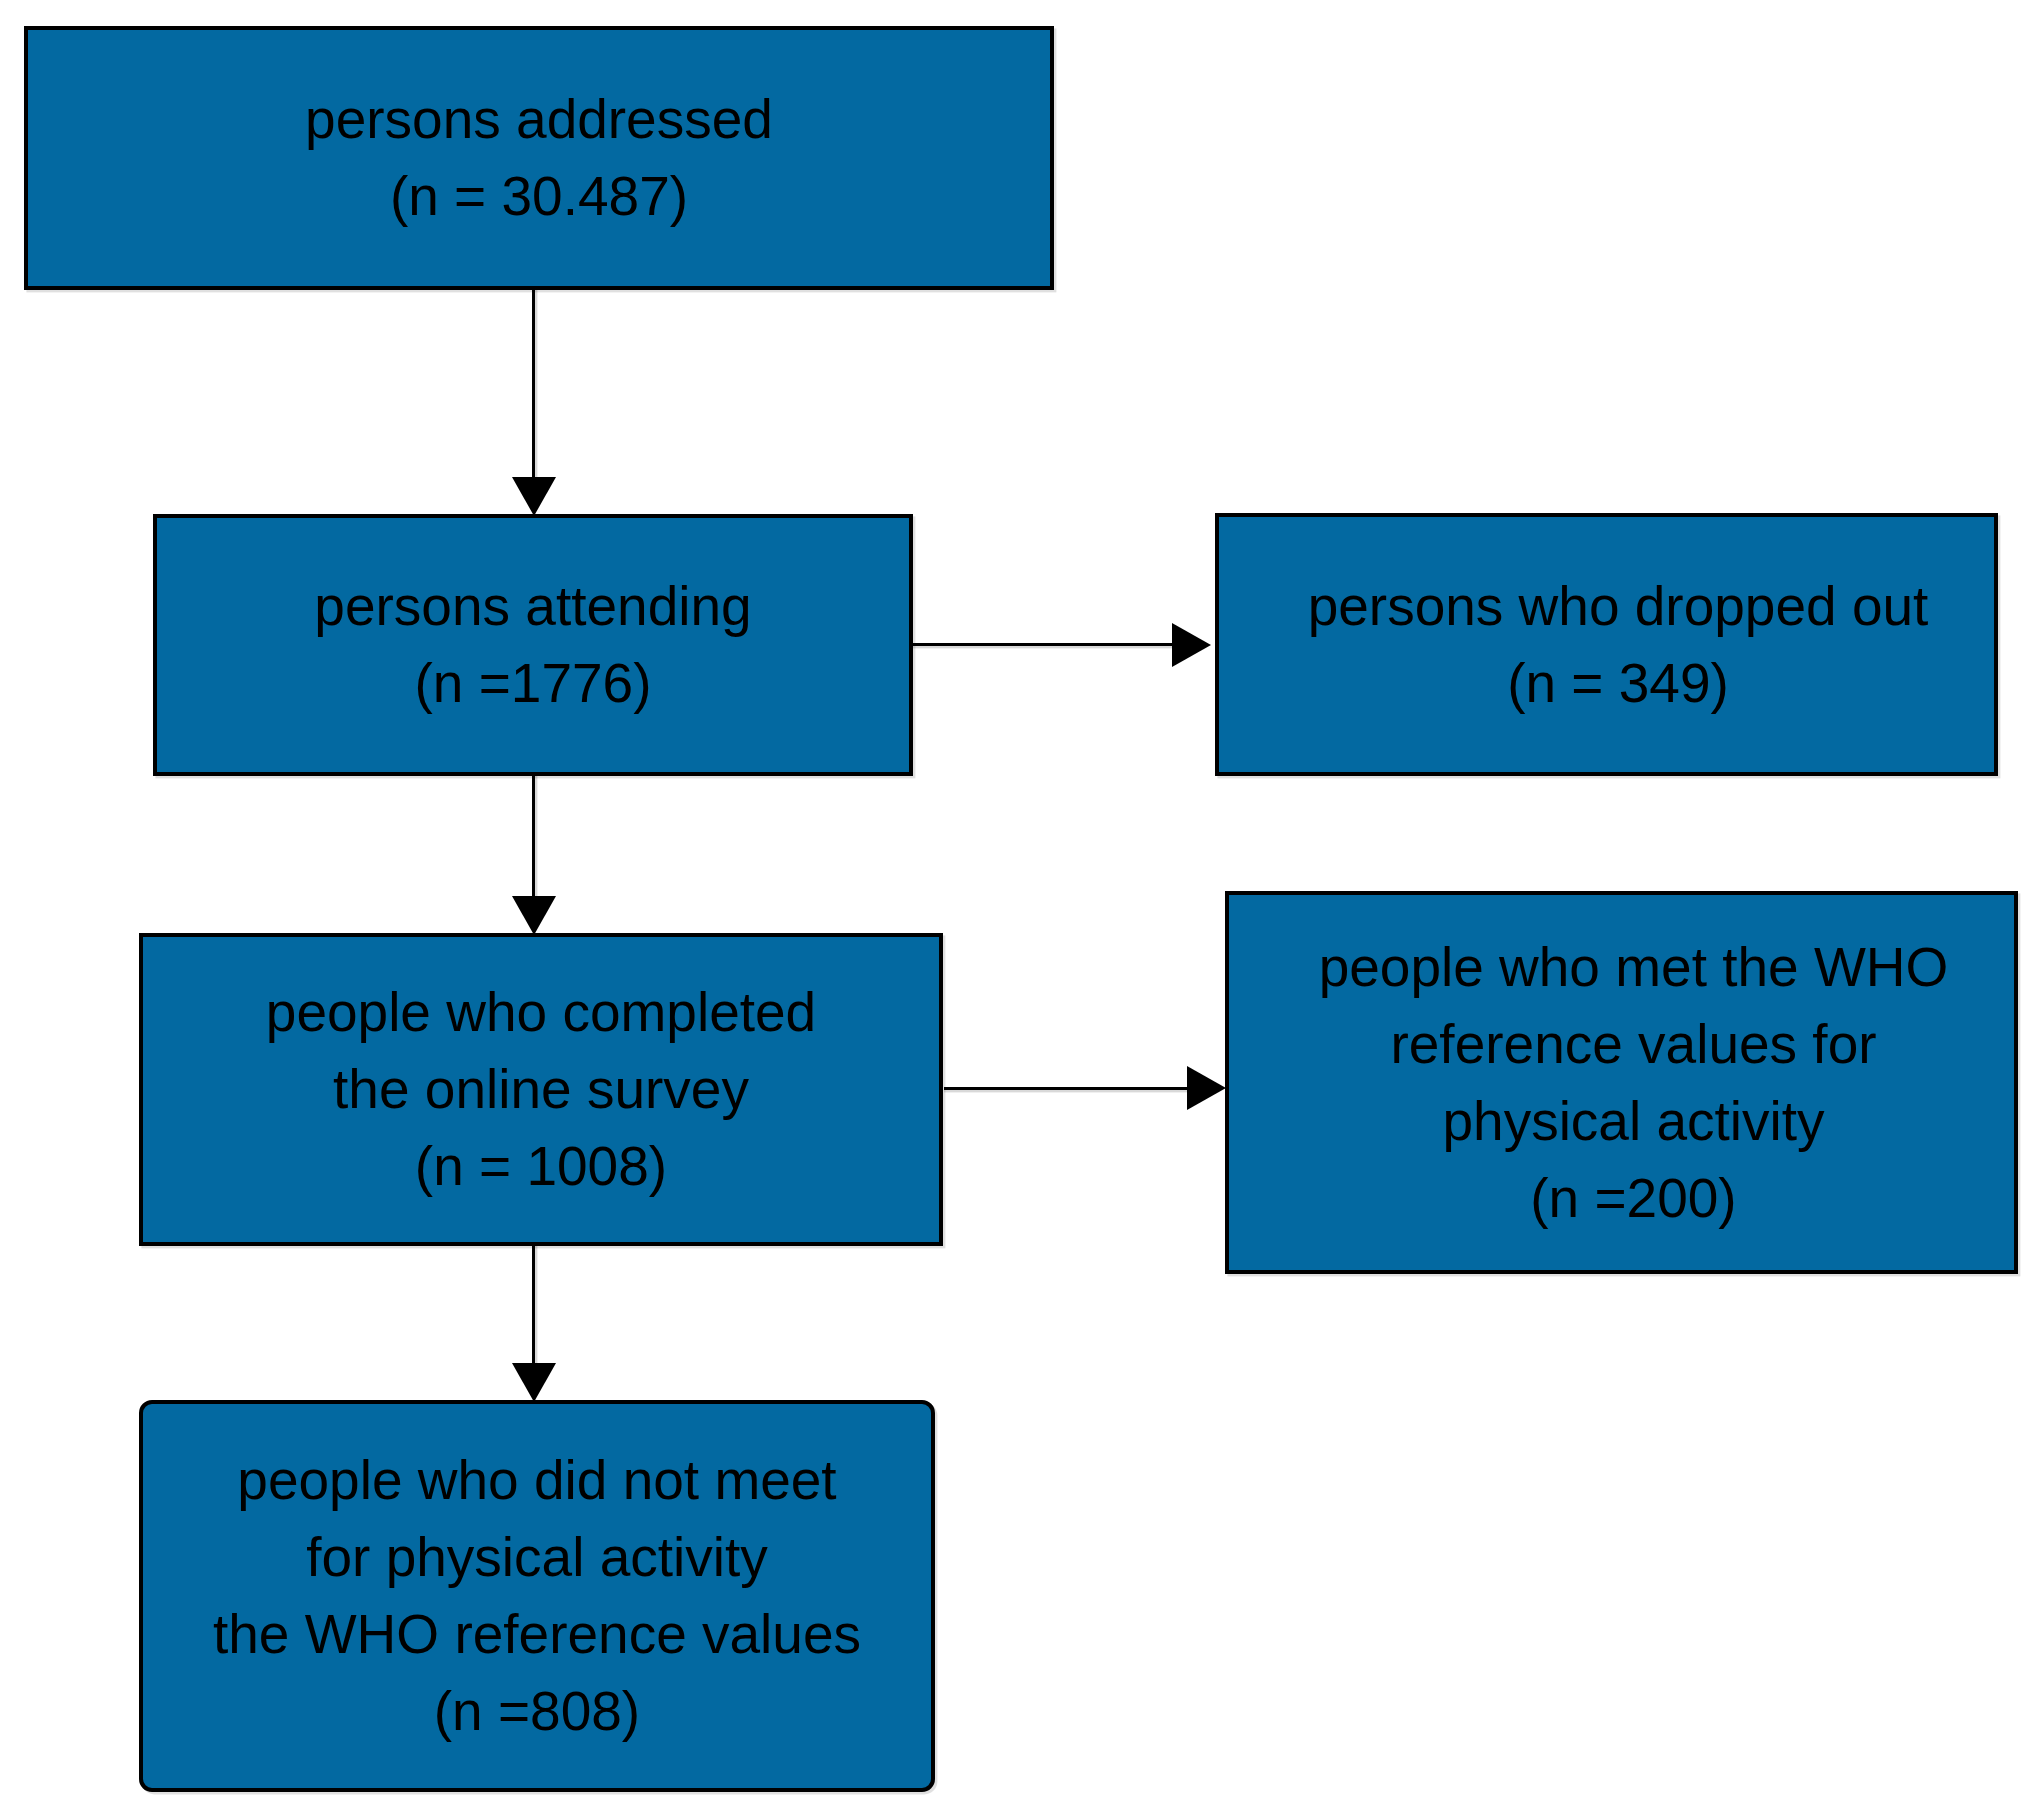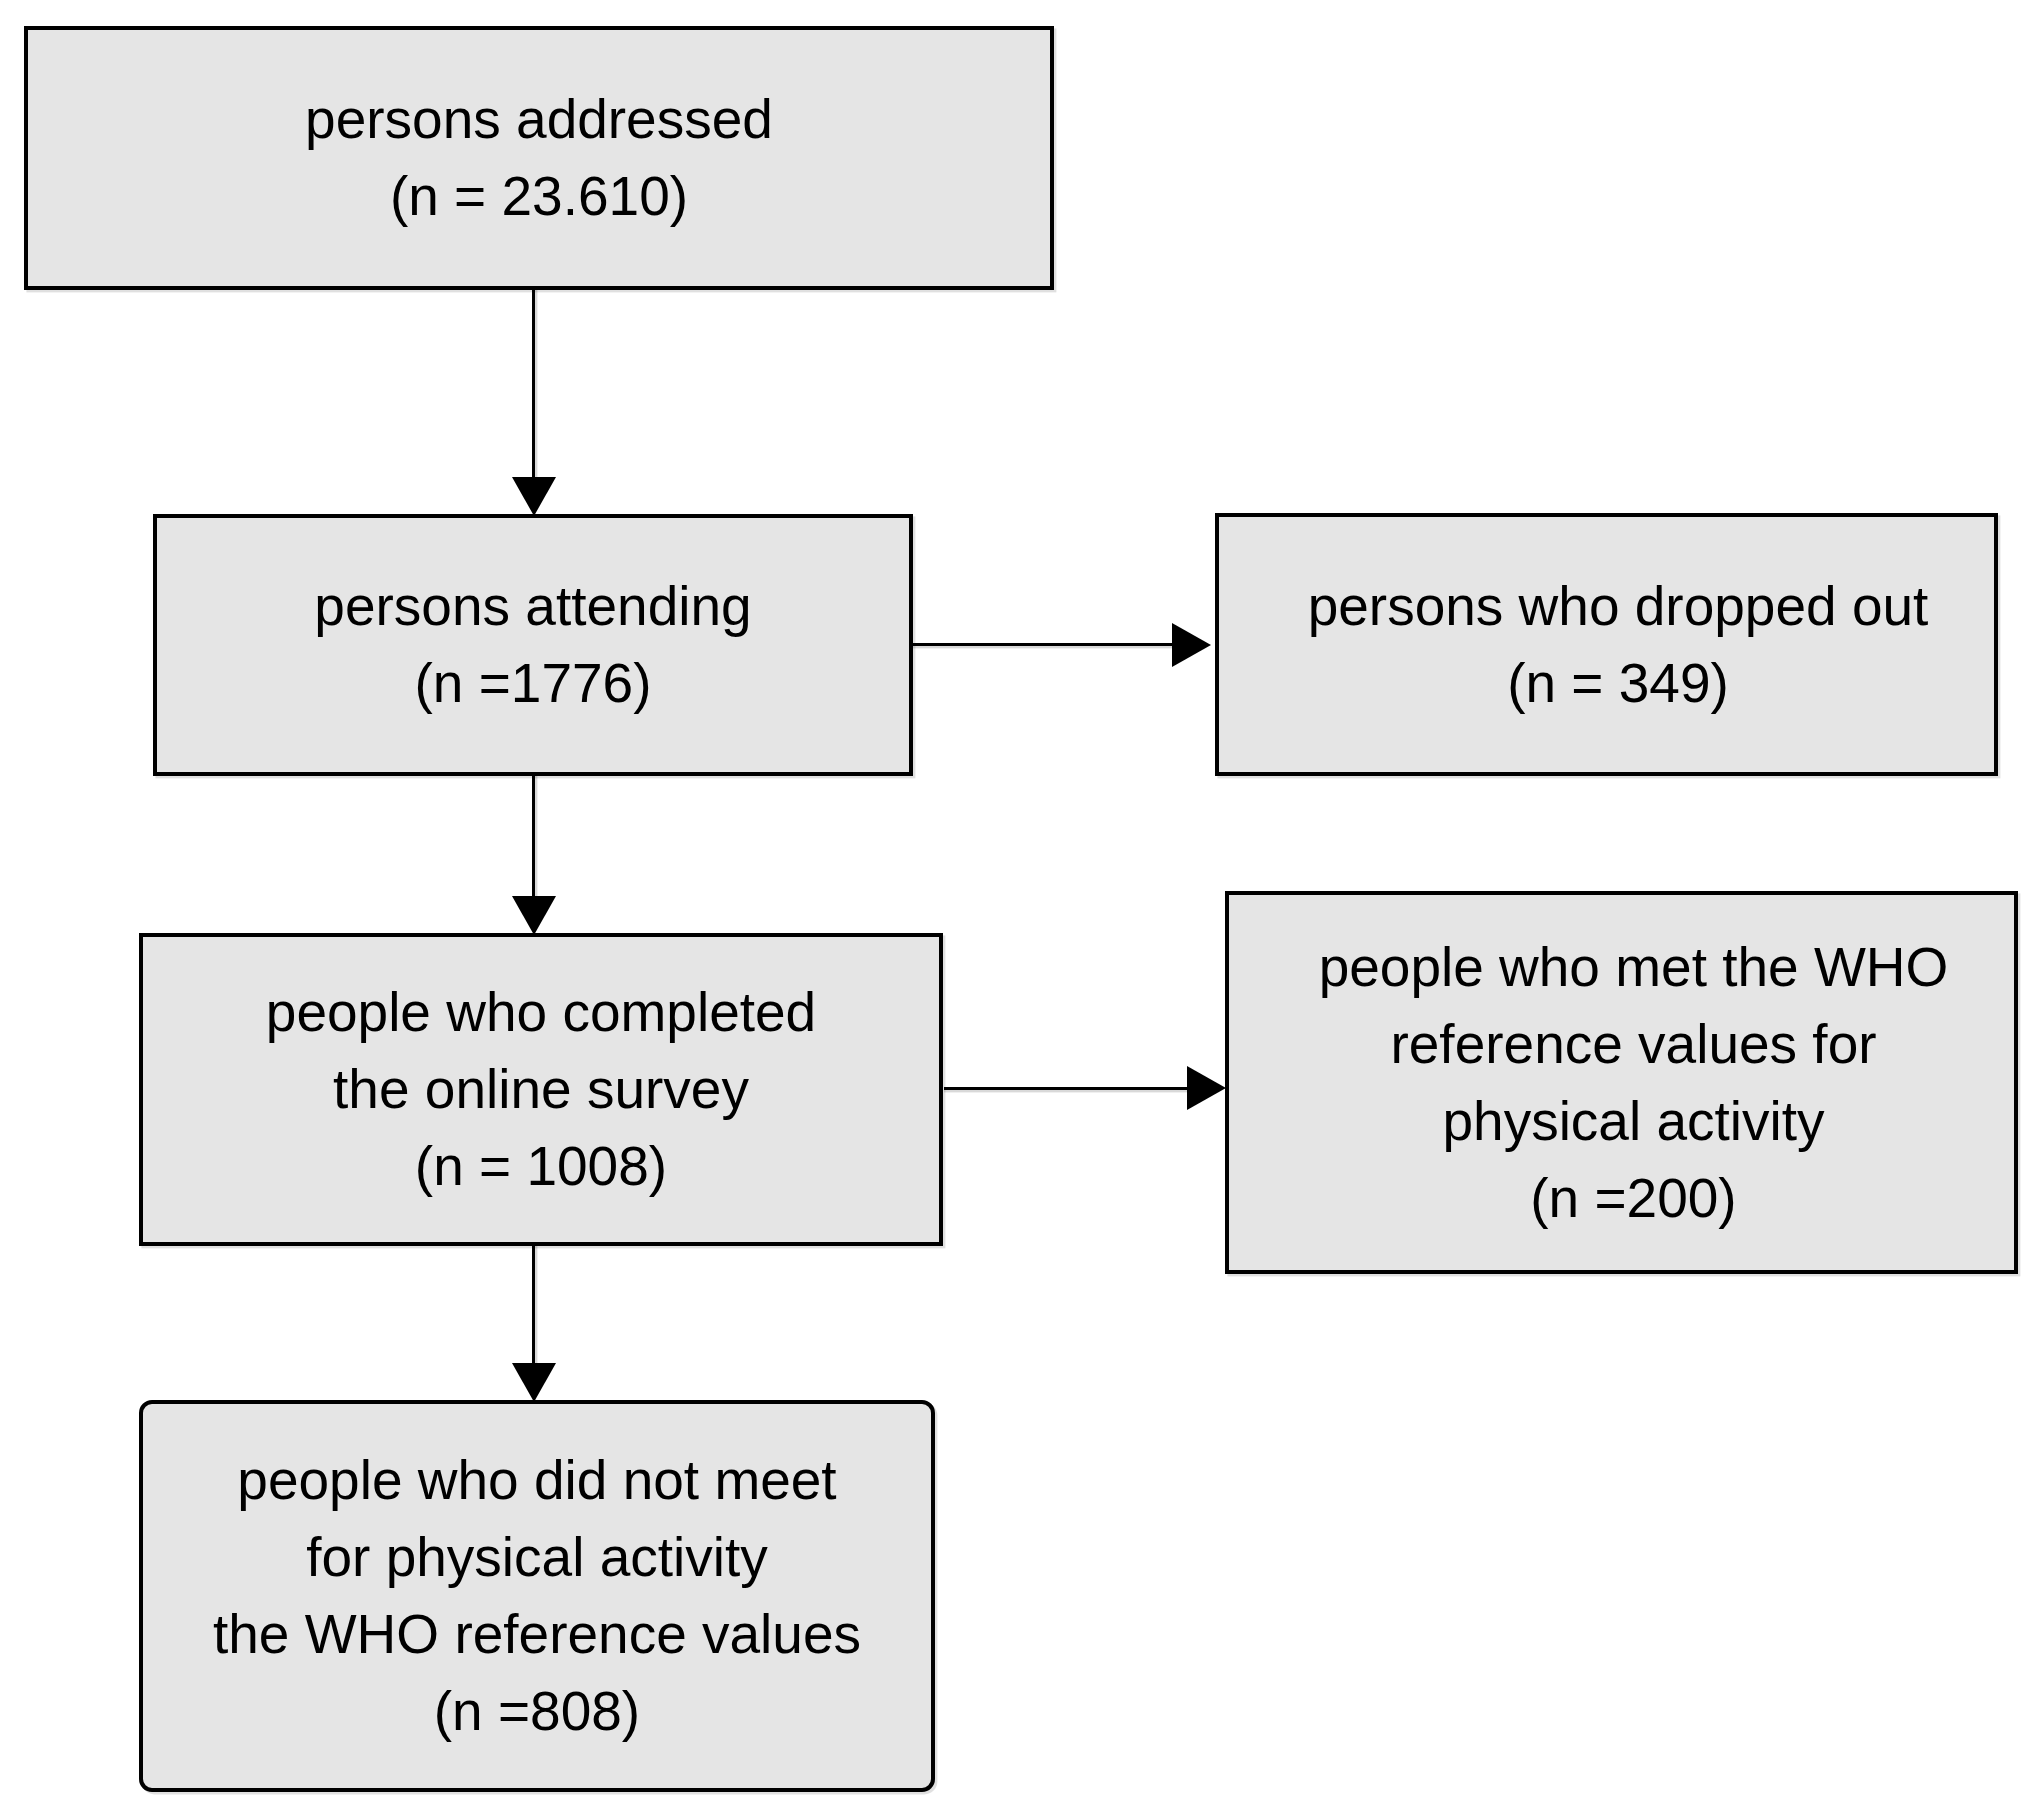--- a/index.html
+++ b/index.html
@@ -10,21 +10,21 @@
   .canvas {
     position: relative;
     width: 2039px;
     height: 1819px;
     background: #ffffff;
     font-family: "Liberation Sans", sans-serif;
     color: #000000;
   }
   .flow-box {
     position: absolute;
-    background: #e5e5e5;
+    background: #0369a1;
     border: 4px solid #000000;
     box-sizing: border-box;
     display: flex;
     flex-direction: column;
     align-items: center;
     justify-content: center;
     text-align: left;
     font-size: 55px;
     line-height: 77px;
     box-shadow: 2.4px 2.4px 0 rgba(0,0,0,0.12);
@@ -82,21 +82,21 @@
   .av3 { left: 532px; top: 1245px; height: 124px; }
   .ah3-v { left: 512px; top: 1363px; }
 </style>
 </head>
 <body>
 
 <div class="canvas">
 
   <div class="flow-box box-persons-addressed">
     <span>persons addressed</span>
-    <span>(n = 23.610)</span>
+    <span>(n = 30.487)</span>
   </div>
 
   <div class="arrow-line-v av1"></div>
   <div class="arrow-head-down ah1-v"></div>
 
   <div class="flow-box box-persons-attending">
     <span>persons attending</span>
     <span>(n =1776)</span>
   </div>
 

